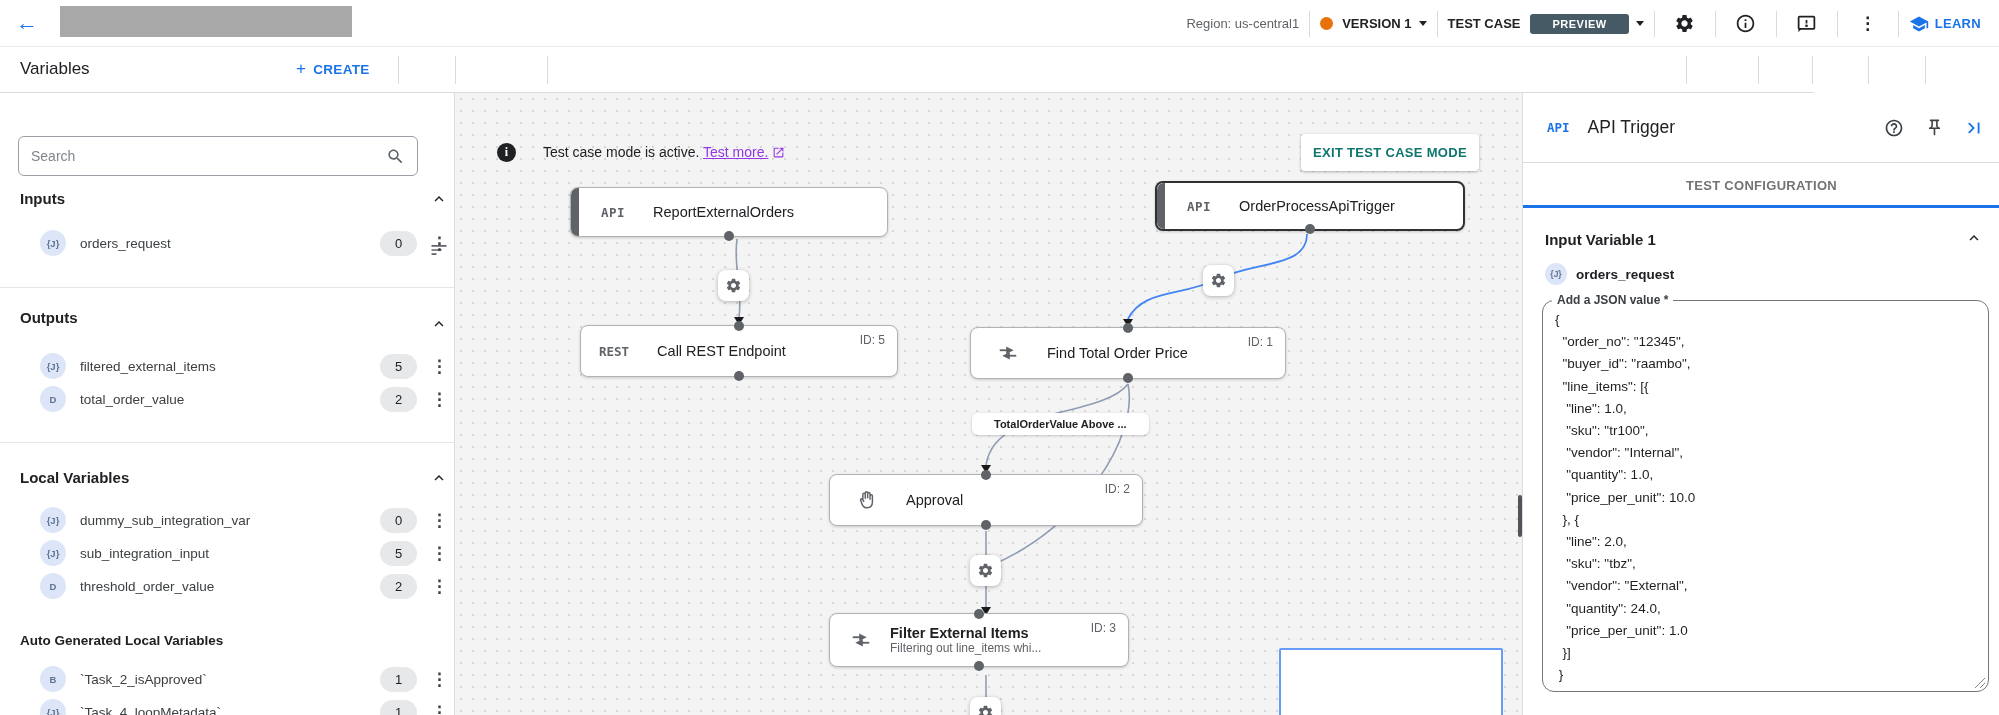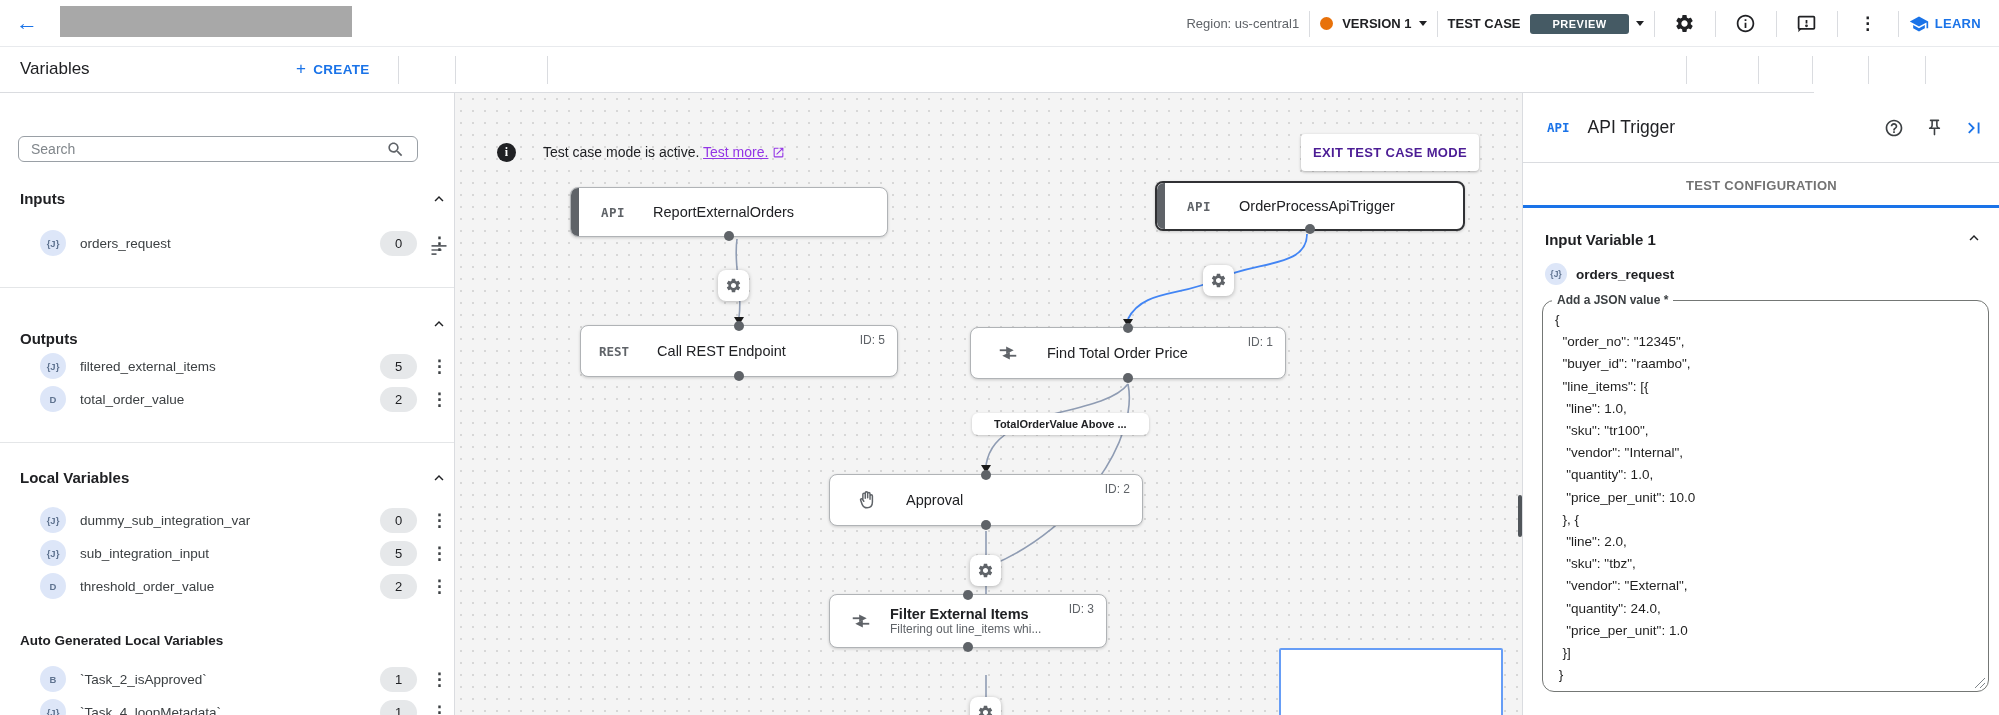--- a/index.html
+++ b/index.html
@@ -40,21 +40,21 @@
               display:flex; align-items:center; justify-content:center; gap:7px; cursor:pointer;
               font-family:"Liberation Sans",sans-serif; }
   .play-circ { width:15px; height:15px; background:#fff; border-radius:50%; position:relative; }
   .play-circ::after { content:""; position:absolute; left:5.5px; top:3.5px; border-left:5px solid #1a73e8;
                       border-top:4px solid transparent; border-bottom:4px solid transparent; }
   .testname { position:absolute; left:1698px; top:61px; font-size:13.5px; font-weight:bold; color:#3c4043; }
 
   
   #sidebar { position:absolute; left:0; top:93px; width:455px; height:622px; background:#fff;
              border-right:1px solid #dadce0; overflow:hidden; }
-  .searchbox { position:absolute; left:18px; top:43px; width:400px; height:26px; border:1px solid #9aa0a6;
+  .searchbox { position:absolute; left:18px; top:43px; width:400px; height:40px; border:1px solid #9aa0a6;
                border-radius:6px; display:flex; align-items:center; padding:0 12px; }
   .searchbox input { border:none; outline:none; flex:1; font-size:14px; color:#202124;
                      font-family:"Liberation Sans",sans-serif; }
   .searchbox input::placeholder { color:#80868b; }
   .sec-head { position:absolute; left:20px; font-size:15px; font-weight:bold; color:#202124; }
   .sec-head.small { font-size:13.5px; }
   .chev-up { position:absolute; left:430px; width:18px; height:18px; }
   .var-row { position:absolute; left:40px; width:408px; height:30px; display:flex; align-items:center; }
   .var-ic { width:26px; height:26px; border-radius:50%; background:#dde6f8; color:#5f7390; font-size:9.5px;
             font-weight:bold; display:flex; align-items:center; justify-content:center; flex:0 0 26px; }
@@ -68,21 +68,21 @@
   #canvas { position:absolute; left:455px; top:93px; width:1067px; height:622px; background:#f4f4f4;
             background-image:radial-gradient(#d7d7d7 1px, transparent 1.2px); background-size:12px 12px;
             overflow:hidden; }
   #edges { position:absolute; left:0; top:0; z-index:1; }
   .banner-icon { position:absolute; left:42px; top:50px; width:19px; height:19px; background:#202124; color:#fff;
                  border-radius:50%; font-size:12px; font-weight:bold; display:flex; align-items:center;
                  justify-content:center; z-index:3; font-family:"Liberation Serif",serif; }
   .banner-text { position:absolute; left:88px; top:51px; font-size:14px; color:#202124; z-index:3; }
   .banner-link { color:#9334e6; text-decoration:underline; cursor:pointer; }
   .exit-btn { position:absolute; left:846px; top:41px; width:178px; height:37px; background:#fff; border:none;
-              border-radius:4px; box-shadow:0 1px 3px rgba(0,0,0,.3); color:#4c1d95; font-weight:bold;
+              border-radius:4px; box-shadow:0 1px 3px rgba(0,0,0,.3); color:#0f766e; font-weight:bold;
               font-size:13px; letter-spacing:.3px; z-index:3; cursor:pointer; font-family:"Liberation Sans",sans-serif; }
   .node { position:absolute; background:#fff; border:1px solid #b0b3b6; border-radius:8px;
           box-shadow:0 1px 3px rgba(0,0,0,.18); z-index:2; display:flex; align-items:center; }
   .node.trigger { padding-left:8px; }
   .node.trigger::before { content:""; position:absolute; left:0; top:0; bottom:0; width:8px; background:#5f6368;
                           border-radius:7px 0 0 7px; }
   .node.selected { border:2px solid #303134; }
   .node .nicon { font-family:"DejaVu Sans Mono",monospace; font-weight:bold; font-size:12.5px; color:#5f6368;
                  margin-left:22px; letter-spacing:.5px; }
   .node .ntitle { font-size:14.5px; color:#202124; margin-left:28px; }
@@ -250,21 +250,21 @@
       </svg>
   </span>
   <div class="var-row" style="top:135px;">
     <span class="var-ic">{J}</span>
     <span class="var-nm">orders_request</span>
     <span class="var-ct">0</span>
     <span class="kebab">⋮</span>
   </div>
   <div class="side-div" style="top:194px;"></div>
 
-  <div class="sec-head" style="top:237px;">Outputs</div>
+  <div class="sec-head" style="top:216px;">Outputs</div>
   <span class="chev-up" style="top:222px;">
     <svg class="ic" width="18" height="18" viewBox="0 0 24 24" fill="#202124">
         <path d="M12 8l-6 6 1.41 1.41L12 10.83l4.59 4.58L18 14l-6-6z"></path>
       </svg>
   </span>
   <div class="var-row" style="top:258px;">
     <span class="var-ic">{J}</span>
     <span class="var-nm">filtered_external_items</span>
     <span class="var-ct">5</span>
     <span class="kebab">⋮</span>
@@ -381,21 +381,21 @@
   <div class="node" style="left:374px;top:381px;width:314px;height:52px;">
     <svg class="ic" style="margin-left:26px;" width="22" height="22" viewBox="0 0 24 24" fill="none" stroke="#5f6368" stroke-width="1.6" stroke-linecap="round" stroke-linejoin="round">
         <path d="M7.5 11.5V5.8a1.3 1.3 0 0 1 2.6 0V10 M10.1 10V4.3a1.3 1.3 0 0 1 2.6 0V9.6 M12.7 9.6V5.2a1.3 1.3 0 0 1 2.6 0v6 M15.3 11.2V7.6a1.3 1.3 0 0 1 2.6 0v6.6c0 3.9-2.4 6.3-5.8 6.3-2.9 0-4.6-1.6-5.5-4l-1.6-4.5c-.4-1.1 1.1-1.9 1.9-.9l1.6 2.3"></path>
       </svg>
     <span class="ntitle">Approval</span>
     <span class="nid">ID: 2</span>
     <span class="port top"></span>
     <span class="port bot"></span>
   </div>
 
-  <div class="node" style="left:374px;top:501px;width:278px;height:54px;">
+  <div class="node" style="left:374px;top:520px;width:300px;height:54px;">
     <svg class="ic" style="margin-left:20px;" width="22" height="22" viewBox="0 0 24 24">
         <g stroke="#5f6368" stroke-width="2" fill="#5f6368">
           <line x1="3" y1="9" x2="11" y2="9"></line>
           <path d="M11 6.5 16 9l-5 2.5z"></path>
           <line x1="21" y1="15" x2="13" y2="15"></line>
           <path d="M13 12.5 8 15l5 2.5z"></path>
         </g>
       </svg>
     <span style="margin-left:18px;">
       <div class="ntitle" style="margin-left:0;font-weight:bold;">Filter External Items</div>

